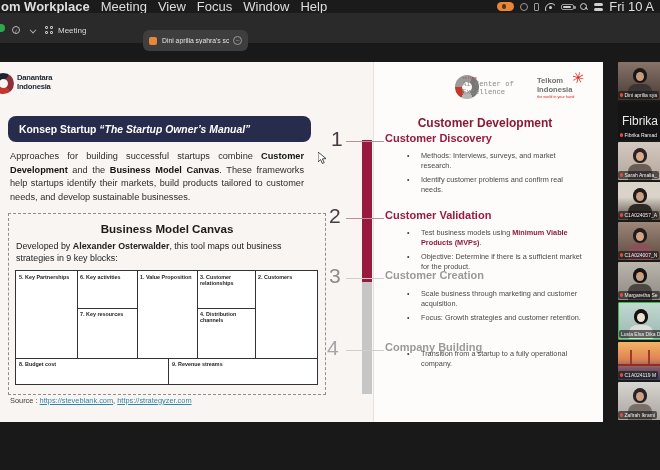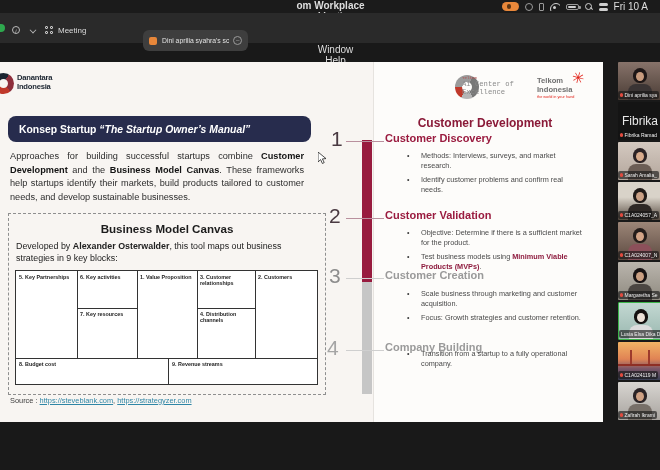--- a/index.html
+++ b/index.html
@@ -1,24 +1,24 @@
 <!DOCTYPE html>
 <html><head>
 <meta charset="utf-8">
 <style>
   * { margin:0; padding:0; box-sizing:border-box; }
   html,body { width:660px; height:470px; overflow:hidden; background:#111; }
   body { font-family:"Liberation Sans", sans-serif; position:relative; }
   #screen { position:absolute; inset:0; width:660px; height:470px; background:#191919; overflow:hidden; }
 
   
-  .menubar { position:absolute; left:0; top:0; width:660px; height:13px; background:#1b1b1b; display:flex; align-items:center; color:#dedede; font-size:10px;flex-direction:column; }
+  .menubar { position:absolute; left:0; top:0; width:660px; height:13px; background:#1b1b1b; display:flex; align-items:center; color:#dedede; font-size:13px; }
   .menubar .app { font-weight:bold; margin-left:1px; }
   .menubar .menu { margin-left:11px; }
-  .menubar .right { position:absolute; right:0; top:0; height:13px; display:flex; align-items:center; gap:6px; padding-right:12px; }
+  .menubar .right { position:absolute; right:0; top:0; height:13px; display:flex; align-items:center; gap:6px; padding-right:6px; }
   .rec-pill { width:17px; height:9px; border-radius:5px; background:#e8873a; position:relative; }
   .rec-pill::after { content:""; position:absolute; left:5px; top:2px; width:4px; height:5px; border-radius:2px; background:#5a3413; }
   .mb-circle { width:8px; height:8px; border-radius:50%; border:1.5px solid #9a9a9a; }
   .mb-rect { width:5px; height:8px; border:1px solid #9a9a9a; border-radius:1px; }
   .wifi { width:10px; height:8px; position:relative; overflow:hidden; }
   .wifi::before { content:""; position:absolute; left:0; top:0; width:10px; height:10px; border-radius:50%; border:1.5px solid #cfcfcf; }
   .wifi::after { content:""; position:absolute; left:3.5px; top:3.5px; width:3px; height:3px; border-radius:50%; background:#cfcfcf; }
   .batt { width:13px; height:6px; border:1px solid #9a9a9a; border-radius:2px; position:relative; }
   .batt::before { content:""; position:absolute; left:1px; top:1px; bottom:1px; width:8px; background:#cfcfcf; border-radius:1px; }
   .batt::after { content:""; position:absolute; right:-3px; top:1.5px; width:2px; height:3px; background:#9a9a9a; border-radius:0 1px 1px 0; }
@@ -258,25 +258,25 @@
           <span class="dot">•</span>
           <span class="btxt"><span>Identify customer problems and confirm real needs.</span></span>
         </div>
     </div>
 
     <div class="tl-num" style="left:329px;top:143px;color:#4a3a42">2</div>
     <div class="sec-h mar-h" style="top:147px">Customer Validation</div>
     <div class="bullets" style="top:166px">
       <div class="bullet">
           <span class="dot">•</span>
+          <span class="btxt"><span>Test business models using </span><b>Minimum Viable Products (MVPs)</b><span>.</span></span>
+        </div>
+      <div class="bullet">
+          <span class="dot">•</span>
           <span class="btxt"><span>Objective: Determine if there is a sufficient market for the product.</span></span>
-        </div>
-      <div class="bullet">
-          <span class="dot">•</span>
-          <span class="btxt"><span>Test business models using </span><b>Minimum Viable Products (MVPs)</b><span>.</span></span>
         </div>
     </div>
 
     <div class="tl-num" style="left:329px;top:203px;color:#8d8d8d">3</div>
     <div class="sec-h gray-h" style="top:207px">Customer Creation</div>
     <div class="bullets" style="top:227px">
       <div class="bullet">
           <span class="dot">•</span>
           <span class="btxt"><span>Scale business through marketing and customer acquisition.</span></span>
         </div>

